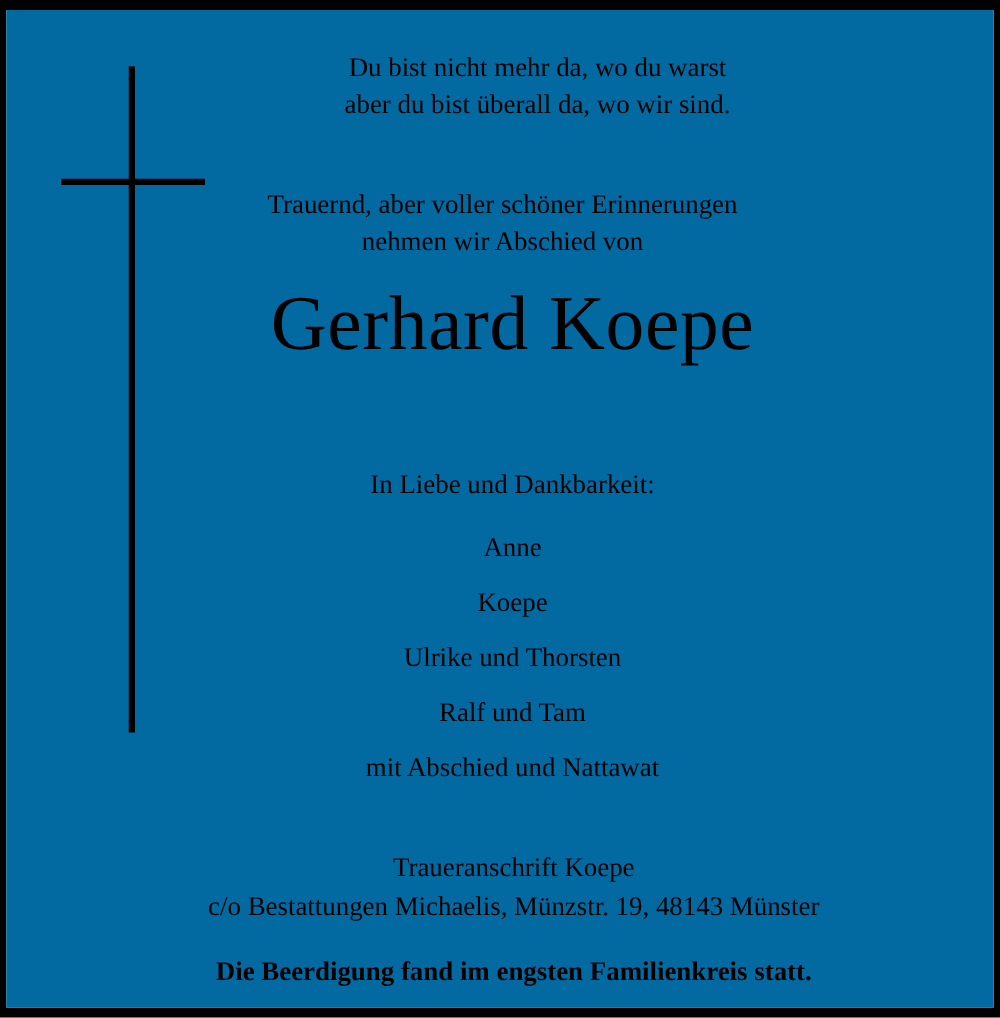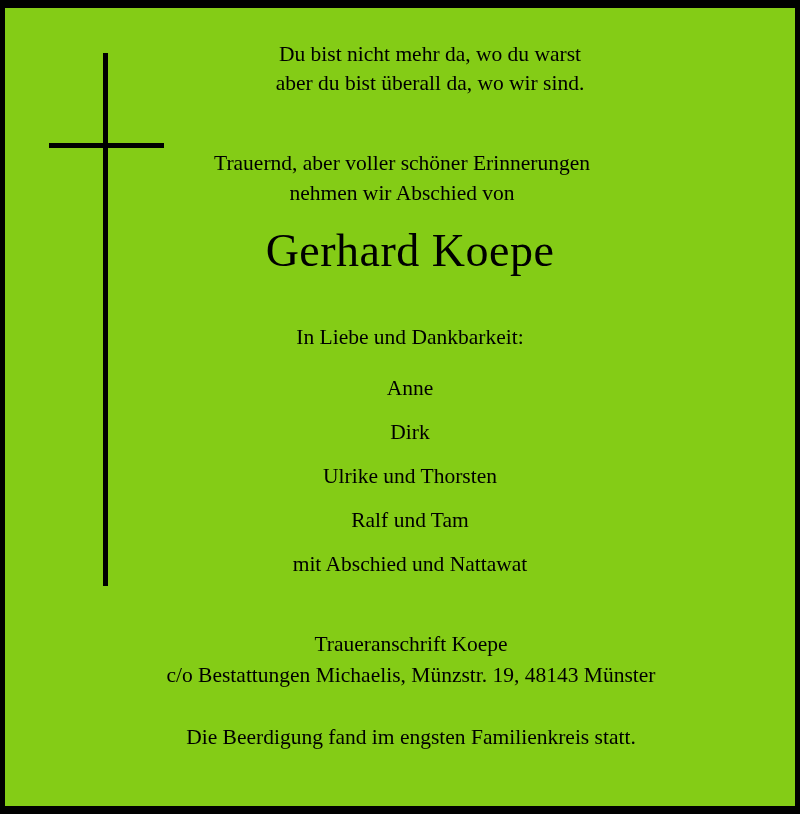--- a/index.html
+++ b/index.html
@@ -22,21 +22,21 @@
     background: #ffffff;
     border-top: 8px solid #000000;
     border-bottom: 8px solid #000000;
     border-left: 5px solid #000000;
     border-right: 5px solid #000000;
   }
   .inner {
     position: relative;
     width: 100%;
     height: 100%;
-    background: #84cc16;
+    background: #0369a1;
   }
 
   
   .cross {
     position: absolute;
     left: 40px;
     top: 45px;
     width: 130px;
     height: 540px;
   }
@@ -77,36 +77,36 @@
 
   .intro {
     margin-top: 50px;
     font-size: 21.5px;
     line-height: 30px;
     padding-left: 4px;
   }
 
   .name {
     margin-top: 16px;
-    font-size: 46px;
+    font-size: 62px;
     letter-spacing: 0.5px;
     padding-left: 20px;
   }
 
   .dates {
     margin-top: 14px;
     font-size: 21.5px;
     padding-left: 20px;
   }
   .dates .birth {
     margin-right: 34px;
   }
 
   .dedication {
-    margin-top: 48px;
+    margin-top: 80px;
     font-size: 21.5px;
     padding-left: 20px;
   }
 
   .survivors {
     margin-top: 26px;
     font-size: 21.5px;
     padding-left: 20px;
   }
   .survivors div {
@@ -116,21 +116,22 @@
     margin-bottom: 0;
   }
 
   .footer {
     margin-top: 52px;
     font-size: 21.5px;
     line-height: 31px;
     padding-left: 22px;
   }
   .footer .closing {
-    margin-top: 31px;
+    margin-top: 21px;
+    font-weight: bold;
   }
 </style>
 </head>
 <body>
 
 <div class="obituary">
   <div class="inner">
 
     <div class="cross">
       <div class="vbar"></div>
@@ -149,21 +150,21 @@
         <div>nehmen wir Abschied von</div>
       </div>
 
       <div class="name">Gerhard Koepe</div>
 
 
       <div class="dedication">In Liebe und Dankbarkeit:</div>
 
       <div class="survivors">
         <div>Anne</div>
-        <div>Dirk</div>
+        <div>Koepe</div>
         <div>Ulrike und Thorsten</div>
         <div>Ralf und Tam</div>
         <div>mit Abschied und Nattawat</div>
       </div>
 
       <div class="footer">
         <div>Traueranschrift Koepe</div>
         <div>c/o Bestattungen Michaelis, Münzstr. 19, 48143 Münster</div>
         <div class="closing">Die Beerdigung fand im engsten Familienkreis statt.</div>
       </div>

